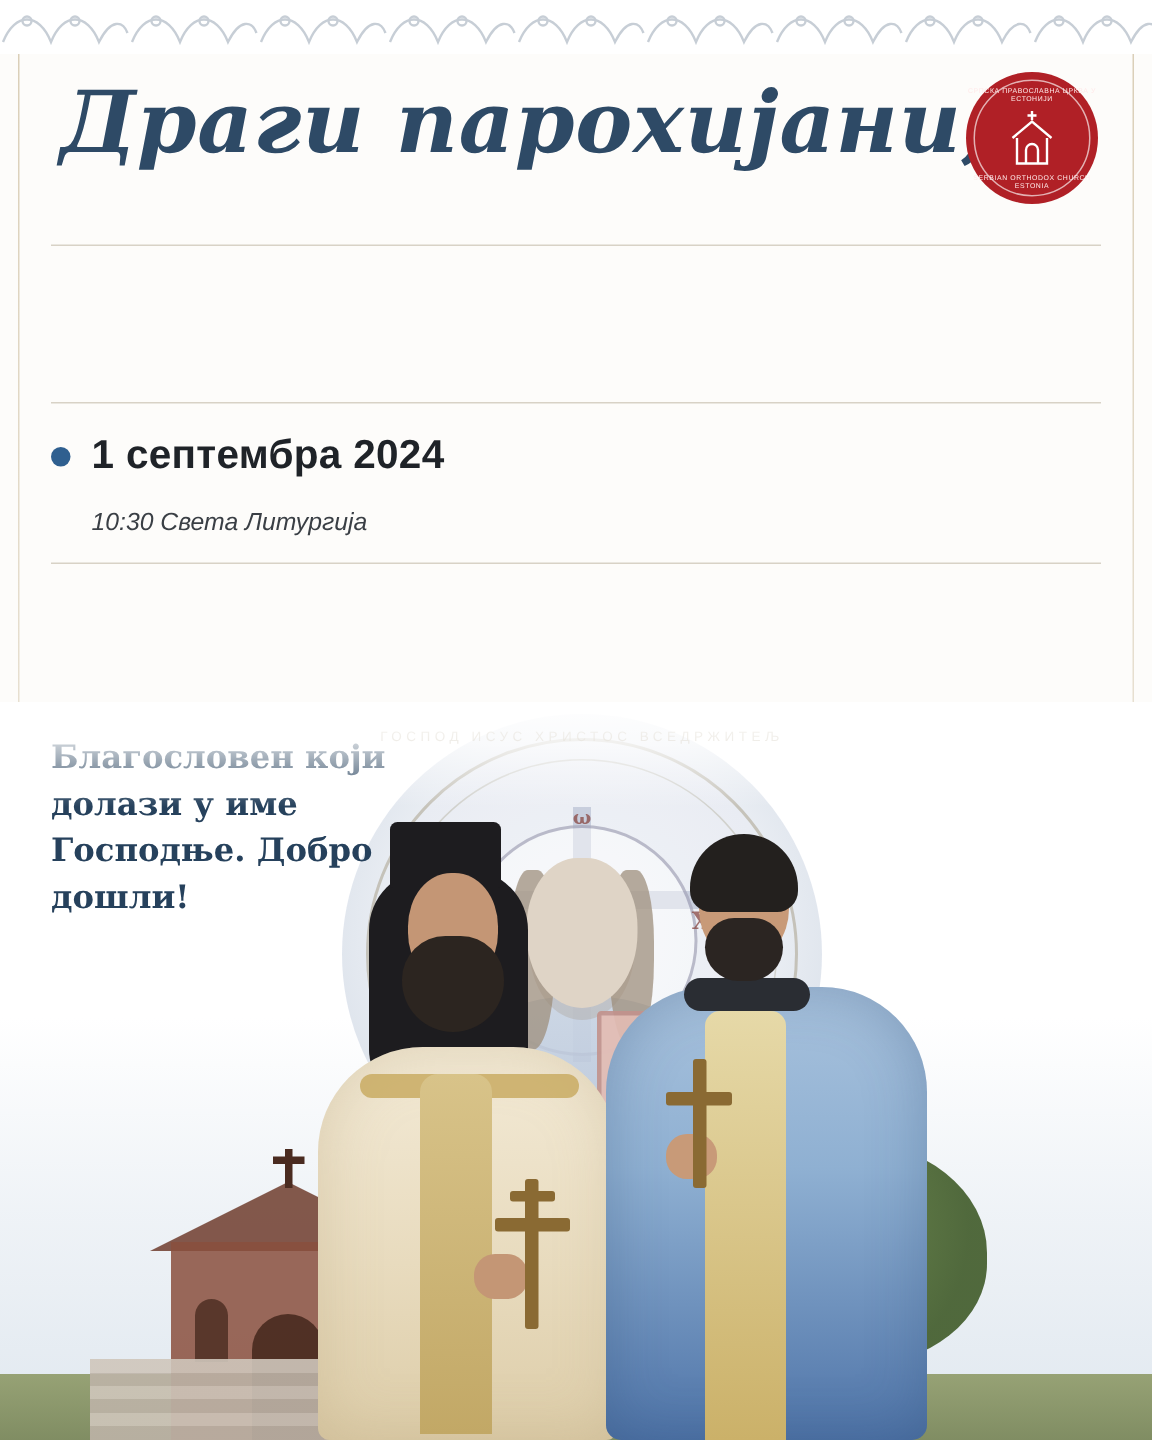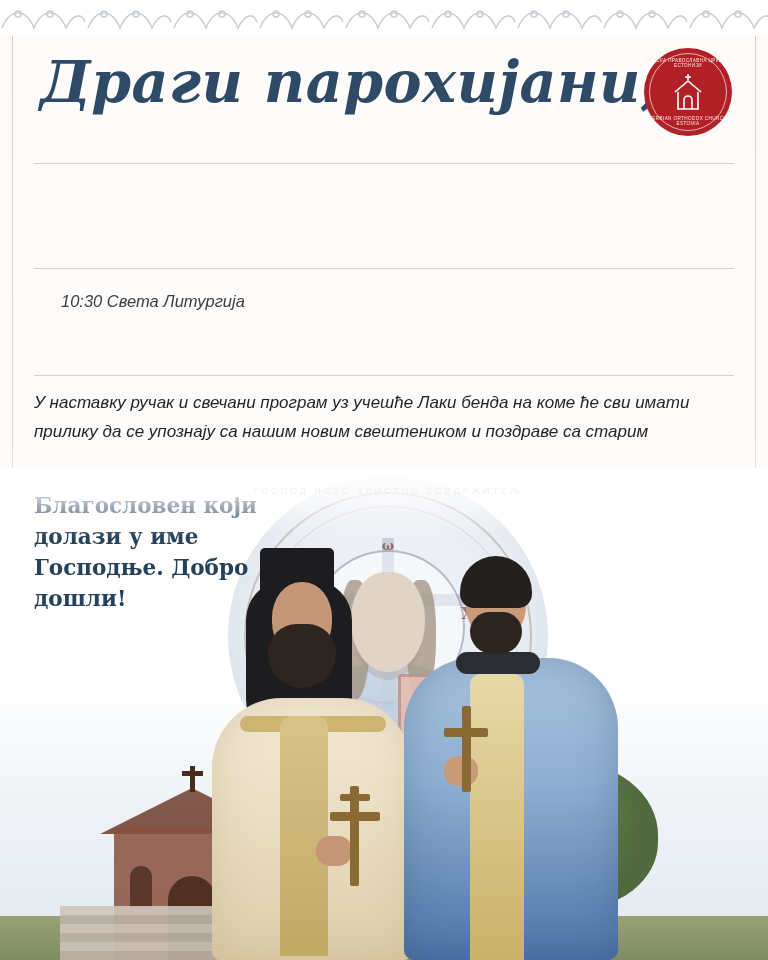--- a/index.html
+++ b/index.html
@@ -147,21 +147,21 @@
     margin-top: 2px;
   }
   .event-date {
     font-size: 27px;
     font-weight: 700;
     color: #1f2328;
     letter-spacing: 0.2px;
   }
   .event-time {
     margin-left: 27px;
-    margin-top: 4px;
+    margin-top: 20px;
     font-size: 16.5px;
     font-style: italic;
     color: #3a3f45;
   }
 
   
   .paragraph2 {
     position: absolute;
     left: 34px;
     top: 388px;
@@ -658,24 +658,27 @@
       </g>
     </svg>
   </div>
 
   <div class="rule r1"></div>
   <div class="rule r2"></div>
   <div class="rule r3"></div>
 
 
   <div class="event">
+    <div class="event-row">
+      <span class="bullet"></span>
+      <span class="event-date">1 септембра 2024</span>
+    </div>
     <div class="event-time">10:30 Света Литургија</div>
   </div>
 
-  <div class="paragraph2">У наставку ручак и свечани програм уз учешће Лаки бенда на коме ће сви имати прилику да се упознају са нашим новим свештеником и поздраве са старим</div>
 
   <div class="blessing">Благословен који долази у име Господње. Добро дошли!</div>
 
   <div class="photo">
 
     <div class="scenery-sky"></div>
     <div class="scenery-ground"></div>
 
     <div class="scenery-church">
       <div class="roof"></div>

